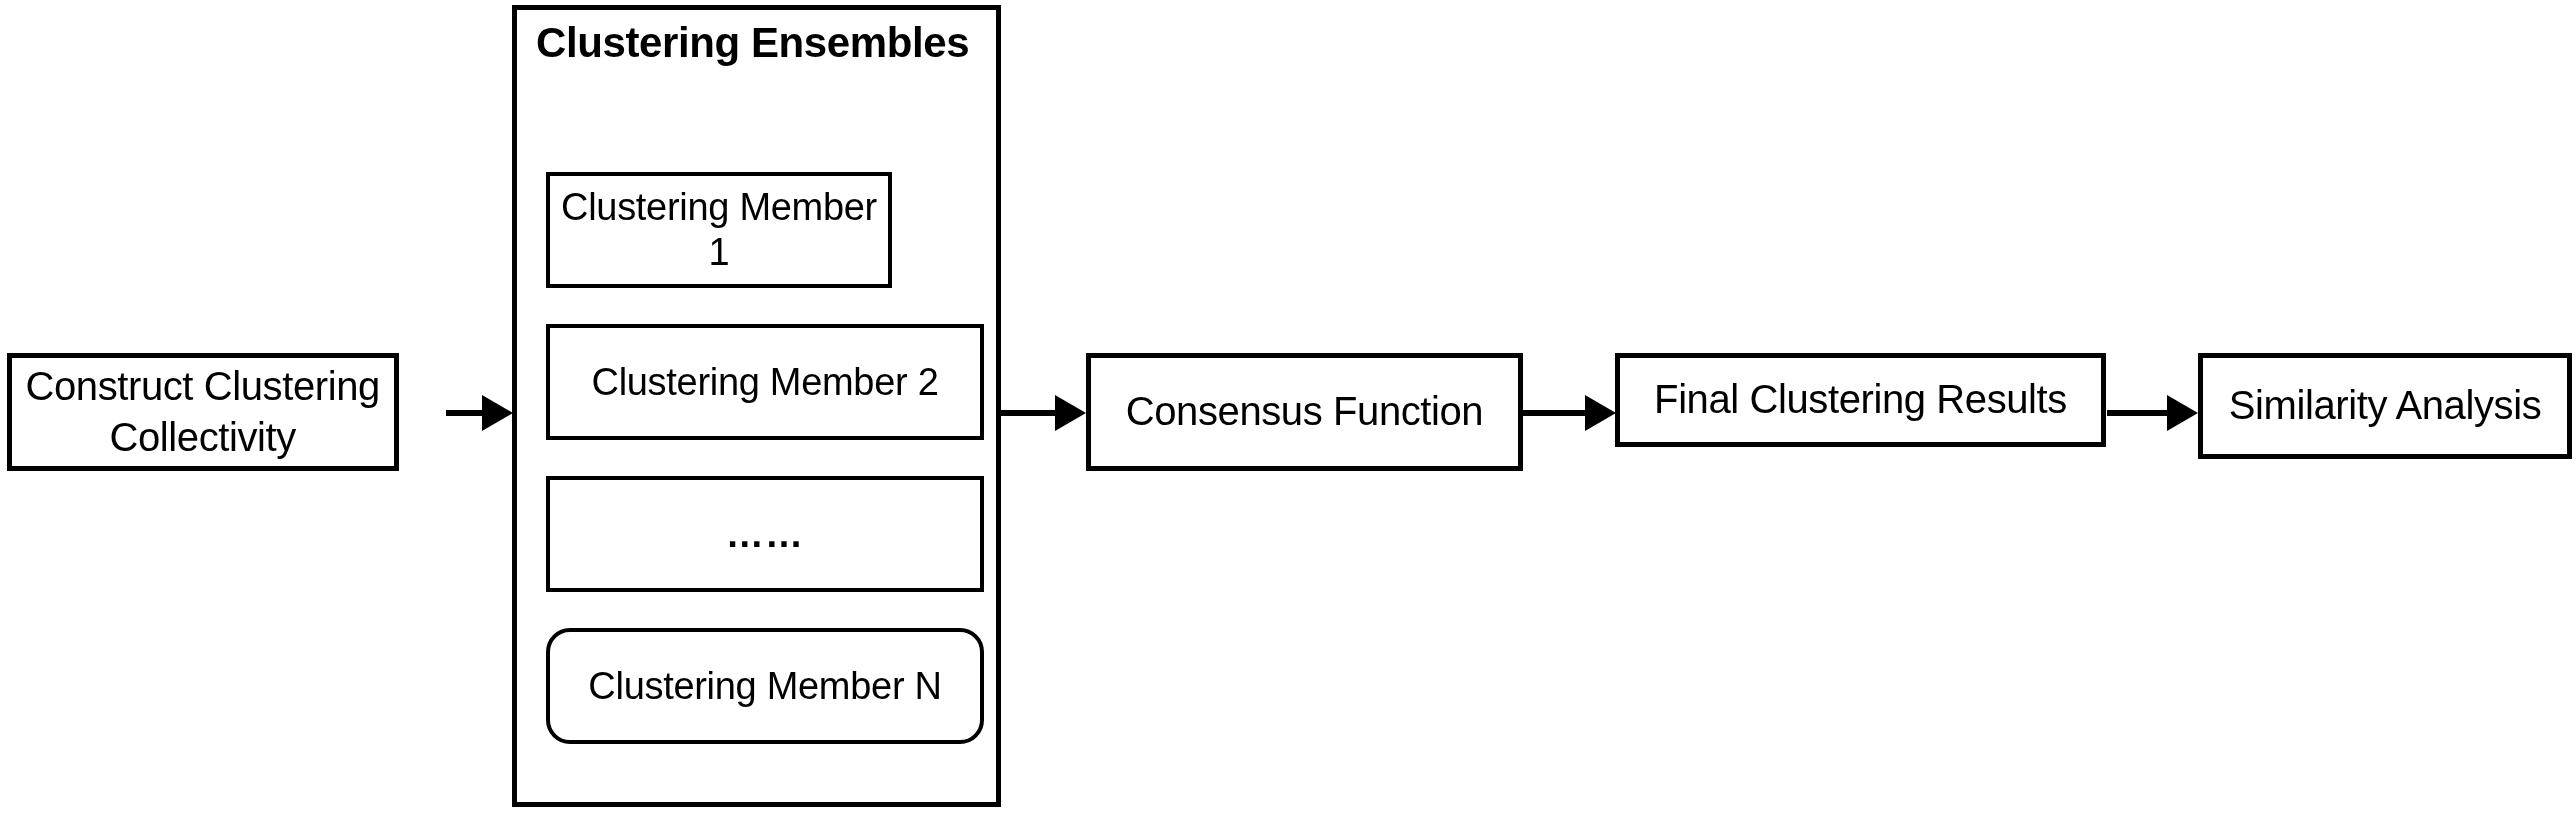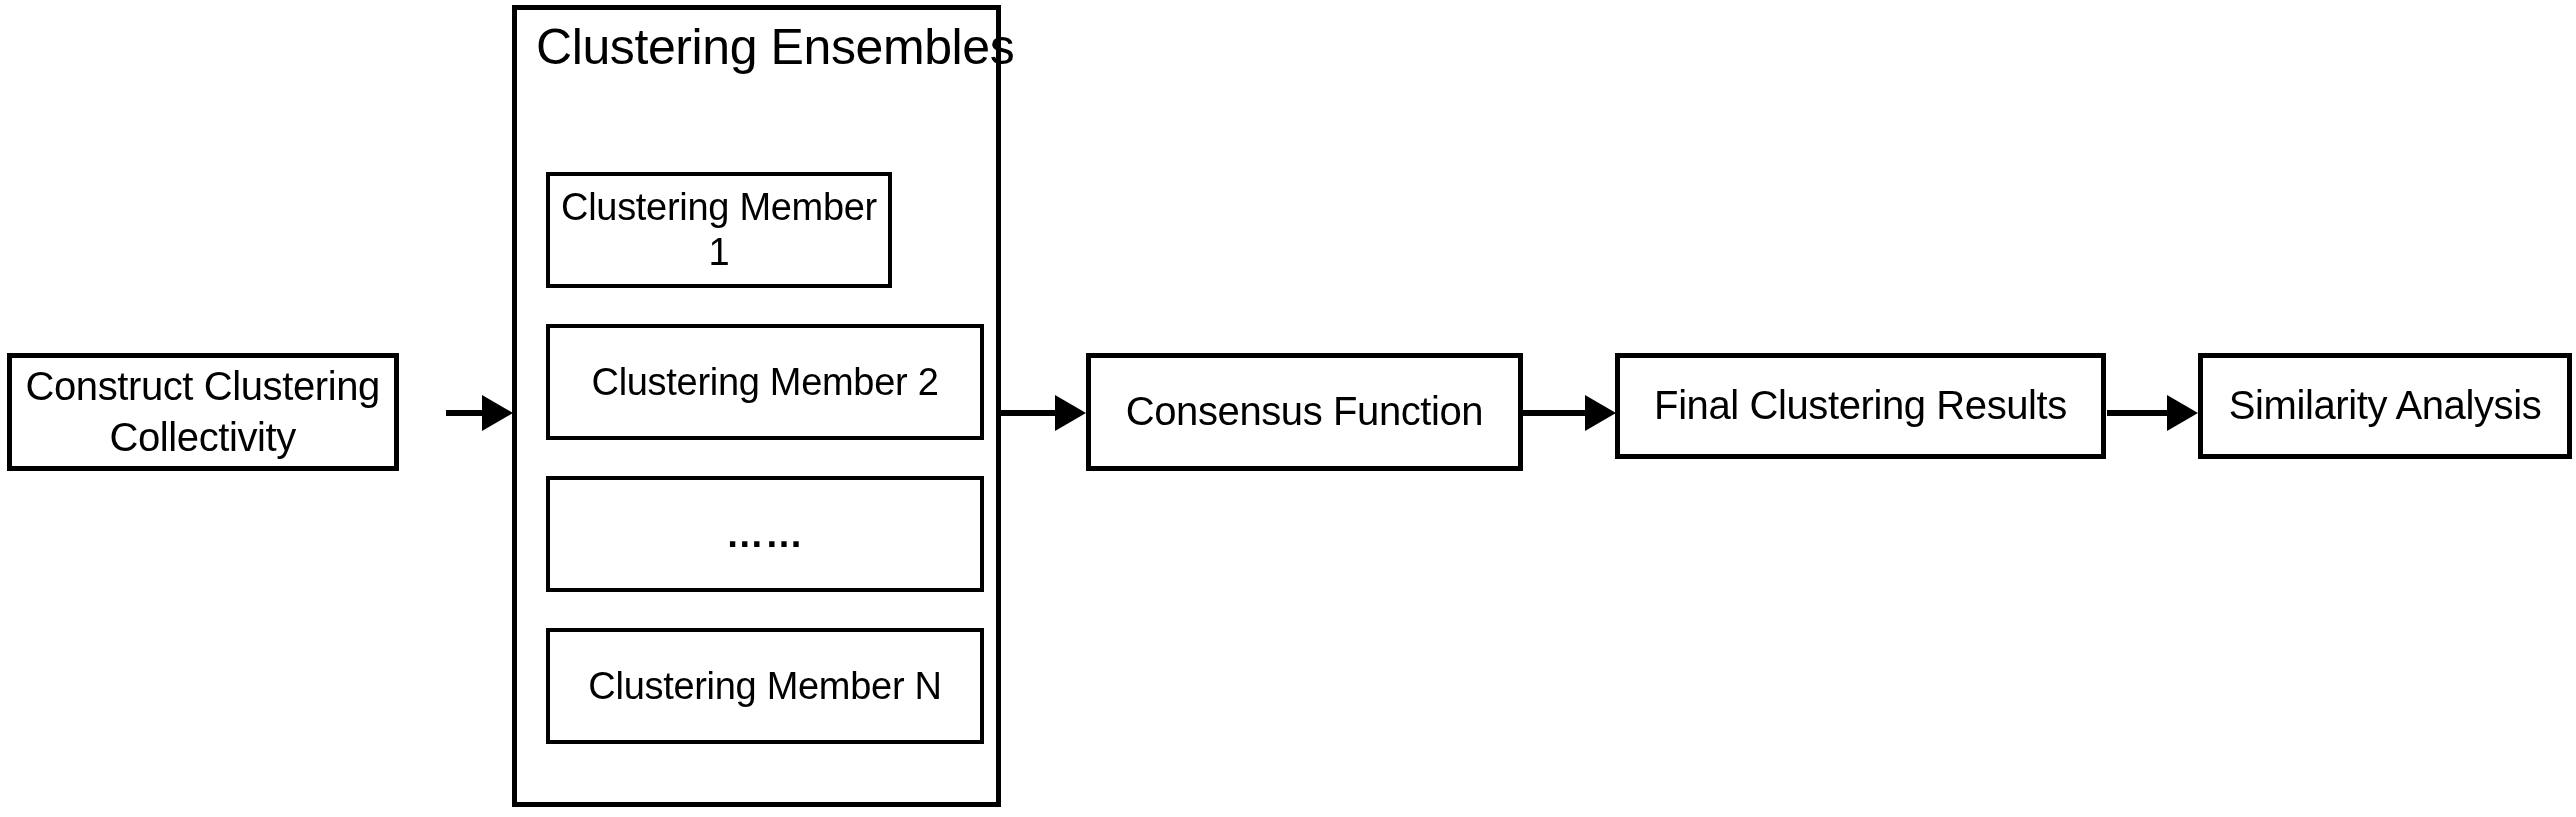--- a/index.html
+++ b/index.html
@@ -37,24 +37,25 @@
   .group-box {
     position: absolute;
     box-sizing: border-box;
     background: #ffffff;
     border: 5.4px solid #000000;
   }
   .group-title {
     position: absolute;
     left: 19px;
     top: 12px;
-    font-size: 50px;
+    font-size: 42px;
     letter-spacing: -0.4px;
     line-height: 1;
     white-space: nowrap;
+    font-weight: bold;
   }
   .inner-box {
     position: absolute;
     box-sizing: border-box;
     background: #ffffff;
     border: 4px solid #000000;
     display: flex;
     align-items: center;
     justify-content: center;
     text-align: center;
@@ -114,40 +115,40 @@
     </div>
 
     <div class="inner-box" style="left:29px; top:314px; width:438px; height:116px;">
       <span>Clustering Member 2</span>
     </div>
 
     <div class="inner-box" style="left:29px; top:466px; width:438px; height:116px;">
       <span class="ellipsis-text">……</span>
     </div>
 
-    <div class="inner-box" style="left:29px; top:618px; width:438px; height:116px;">
+    <div class="inner-box" style="left:29px; top:618px; width:438px; height:116px;border-radius:24px;">
       <span>Clustering Member N</span>
     </div>
   </div>
 
   <div class="arrow" style="left:1001px; top:413px; width:85px;">
     <div class="shaft" style="width:54px;"></div>
     <div class="head" style="left:54px;"></div>
   </div>
 
   <div class="box" style="left:1086px; top:353px; width:437px; height:118px;">
     <span>Consensus Function</span>
   </div>
 
   <div class="arrow" style="left:1523px; top:413px; width:93px;">
     <div class="shaft" style="width:62px;"></div>
     <div class="head" style="left:62px;"></div>
   </div>
 
-  <div class="box" style="left:1615px; top:353px; width:491px; height:106px;">
+  <div class="box" style="left:1615px; top:353px; width:491px; height:94px;">
     <span>Final Clustering Results</span>
   </div>
 
   <div class="arrow" style="left:2107px; top:413px; width:91px;">
     <div class="shaft" style="width:60px;"></div>
     <div class="head" style="left:60px;"></div>
   </div>
 
   <div class="box" style="left:2198px; top:353px; width:374px; height:106px;">
     <span>Similarity Analysis</span>

